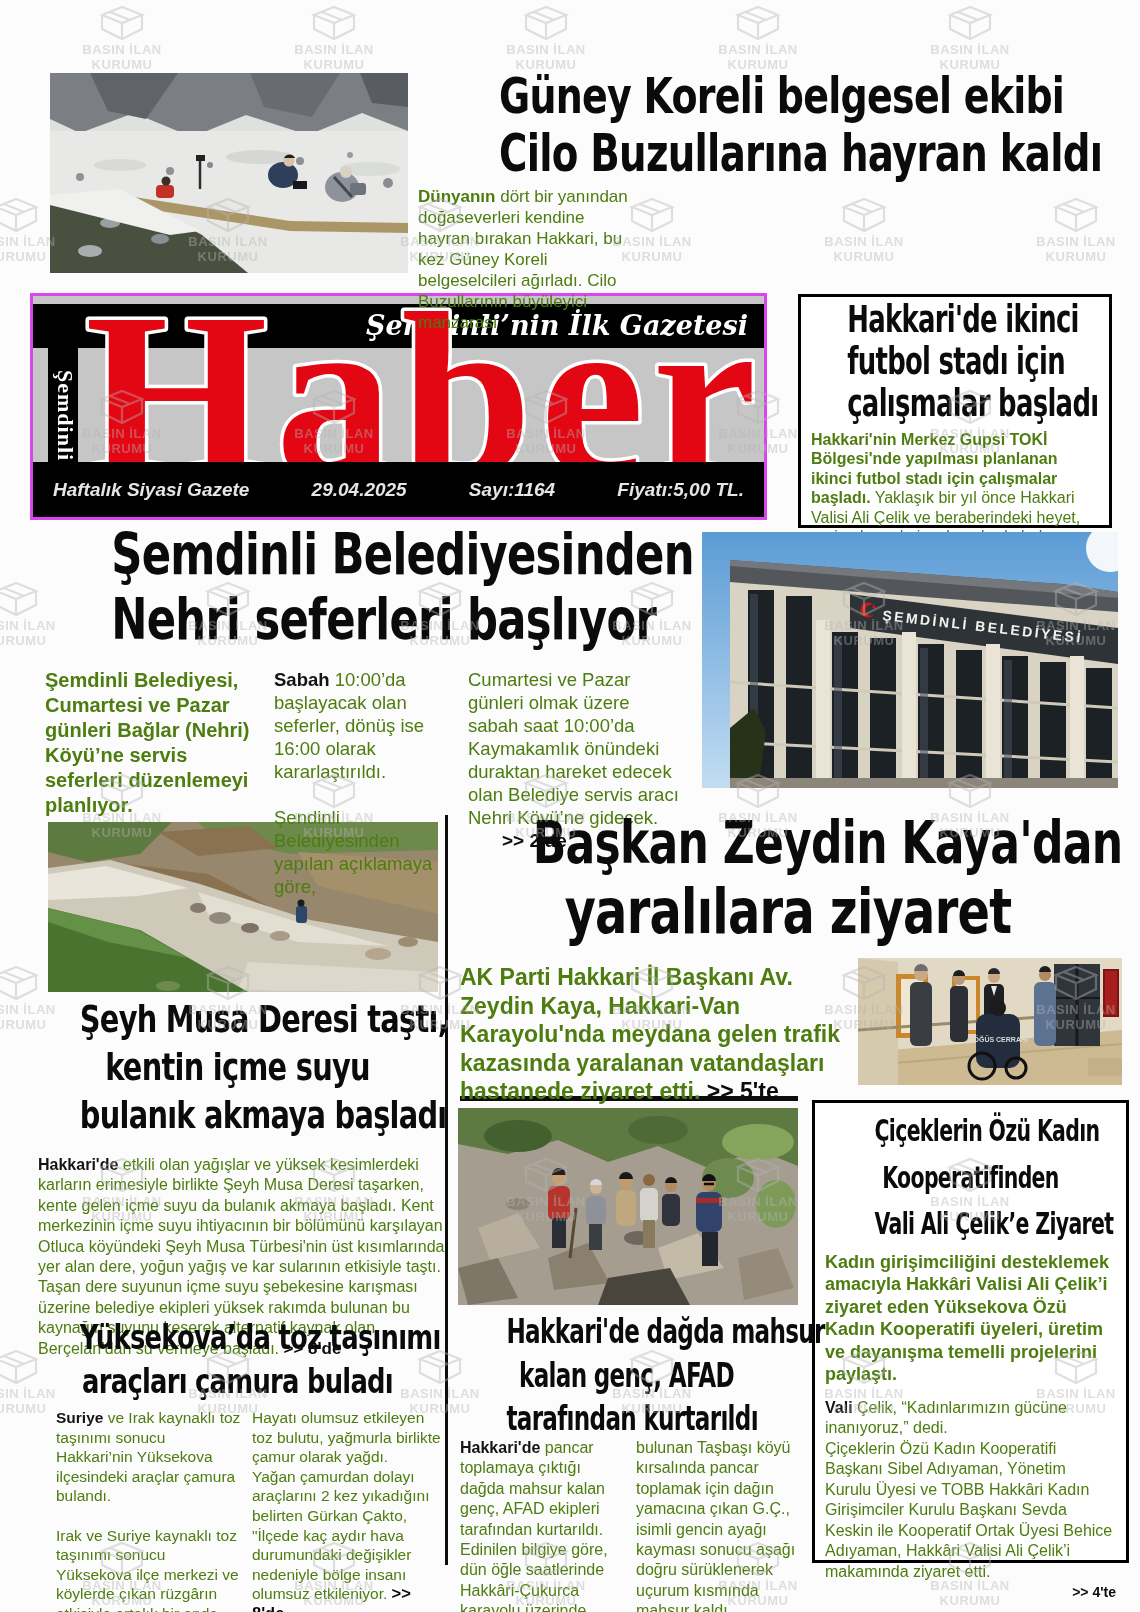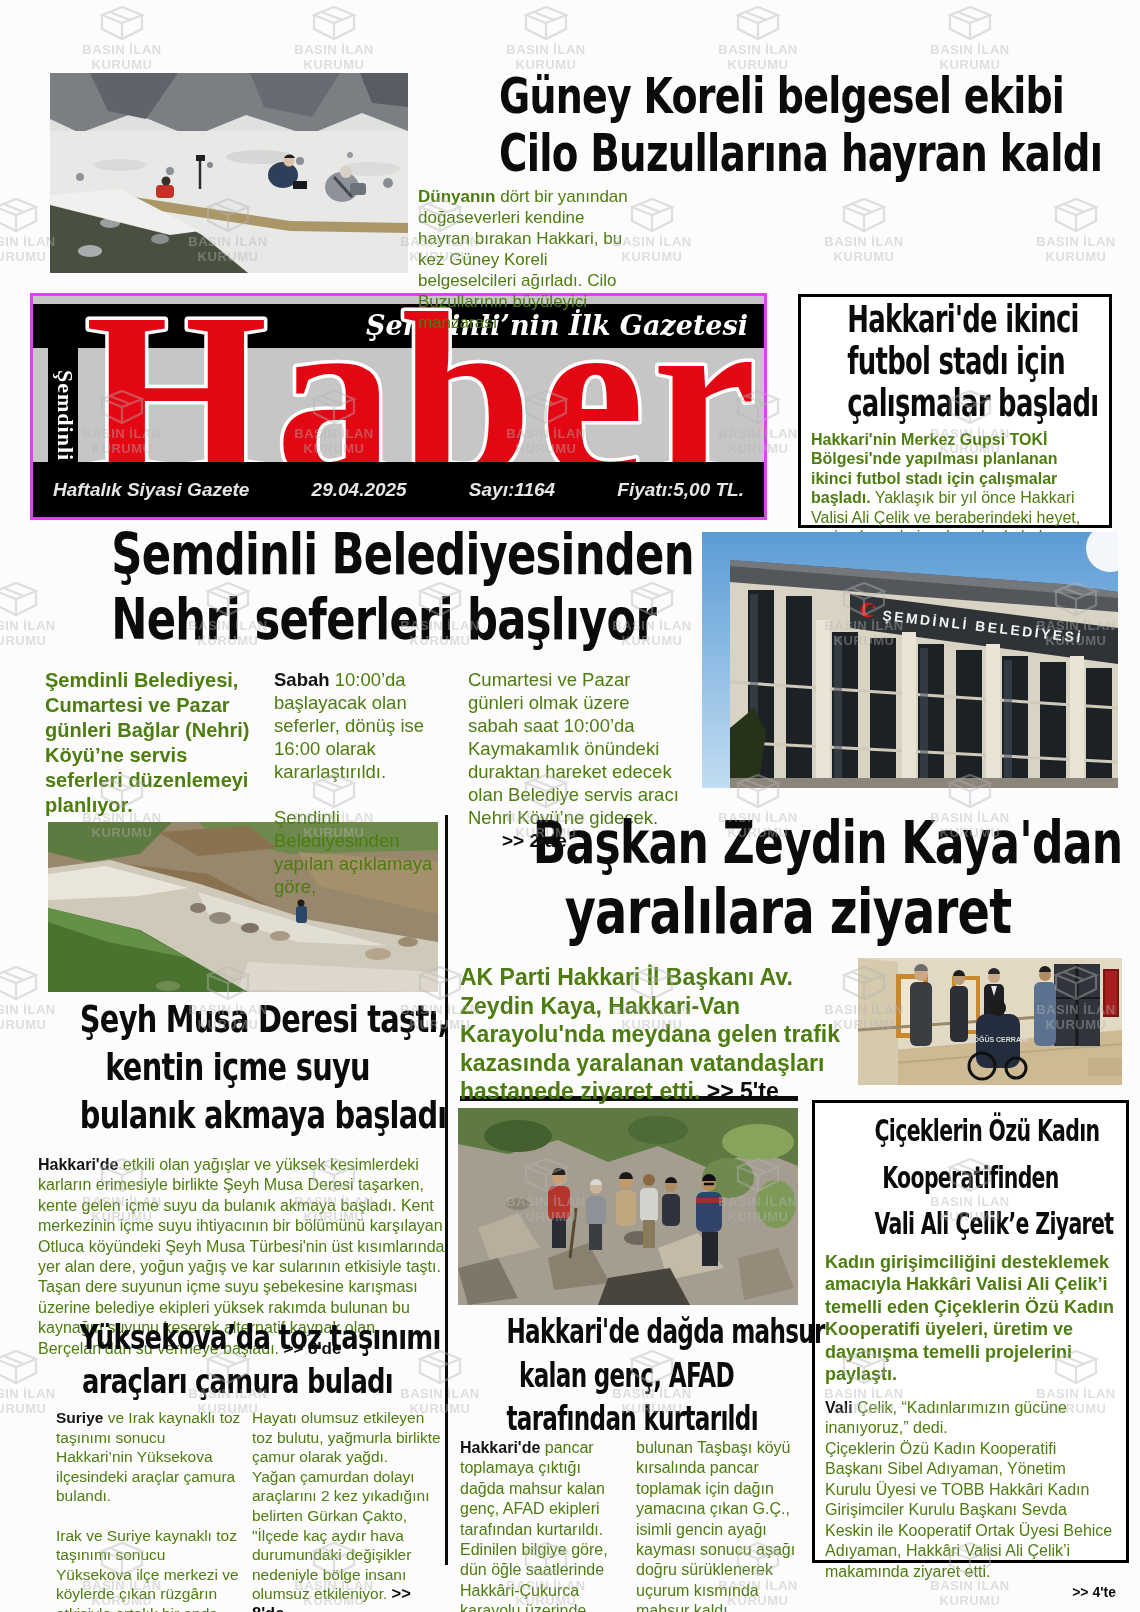--- a/index.html
+++ b/index.html
@@ -311,21 +311,21 @@
     <span class="bt">bulunan Taşbaşı köyü kırsalında pancar toplamak için dağın yamacına çıkan G.Ç., isimli gencin ayağı kayması sonucu aşağı doğru sürüklenerek uçurum kısmında mahsur kaldı.</span>
     
   </div>
 
   <div class="abs z1 boxed" style="left:812px;top:1100px;width:291px;height:453px;padding:4px 10px 0">
     <div class="hl">
       <span class="ln n66" style="font-size:31px;line-height:1.5">Çiçeklerin Özü Kadın</span>
       <span class="ln n66" style="font-size:31px;line-height:1.5">Kooperatifinden</span>
       <span class="ln n66" style="font-size:31px;line-height:1.5">Vali Ali Çelik’e Ziyaret</span>
     </div>
-    <div class="bt" style="font-size:18px;line-height:22.5px;font-weight:bold;margin-top:4px">  Kadın girişimciliğini desteklemek amacıyla Hakkâri Valisi Ali Çelik’i temelli eden Çiçeklerin Özü Kadın Kooperatifi üyeleri, üretim ve dayanışma temelli projelerini paylaştı.</div>
+    <div class="bt" style="font-size:18px;line-height:22.5px;font-weight:bold;margin-top:4px">  Kadın girişimciliğini desteklemek amacıyla Hakkâri Valisi Ali Çelik’i ziyaret eden Yüksekova Özü Kadın Kooperatifi üyeleri, üretim ve dayanışma temelli projelerini paylaştı.</div>
     <div style="font-size:16px;line-height:20.5px;margin-top:12px">
       <b>Vali</b><span class="bt"> Çelik, “Kadınlarımızın gücüne inanıyoruz,” dedi.
 Çiçeklerin Özü Kadın Kooperatifi Başkanı Sibel Adıyaman, Yönetim Kurulu Üyesi ve TOBB Hakkâri Kadın Girişimciler Kurulu Başkanı Sevda Keskin ile Kooperatif Ortak Üyesi Behice Adıyaman, Hakkâri Valisi Ali Çelik’i makamında ziyaret etti.</span>
       <span class="more blk-r" style="font-size:14px">&gt;&gt; 4'te</span>
     </div>
   </div>
 
   <div id="wm">
       <div class="wm" style="left: 60px; top: 4px;">
         <svg width="46" height="36" viewBox="0 0 46 36" style="display:block;margin:0 auto 2px">

